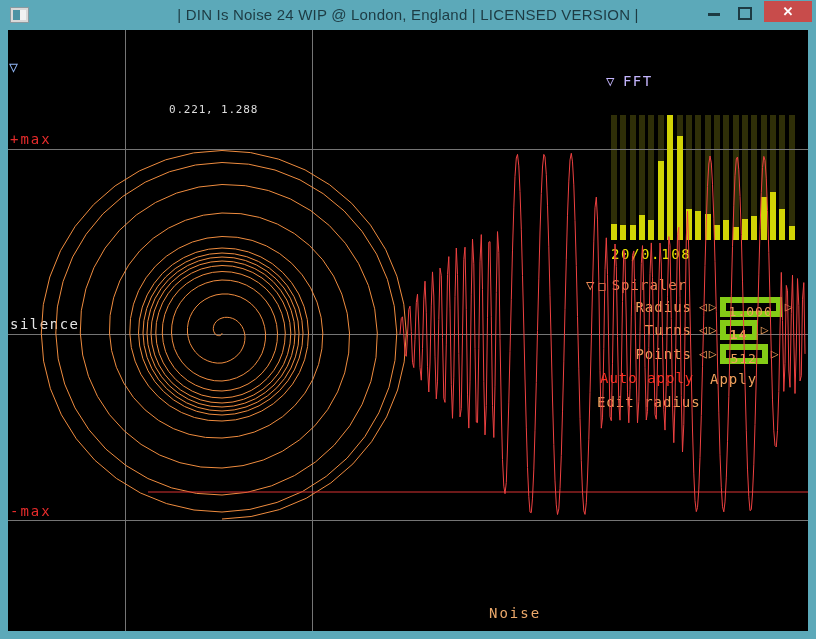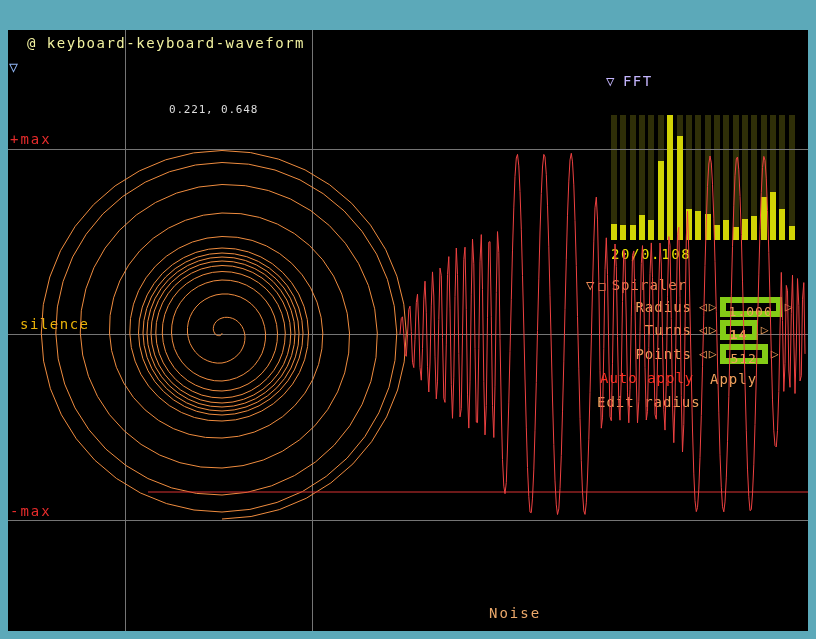--- a/index.html
+++ b/index.html
@@ -27,21 +27,21 @@
   .canvas{ position:absolute; left:8px; top:30px; width:800px; height:601px; background:#000; overflow:hidden; }
   .gridline{ position:absolute; background:#757575; z-index:1; }
   .gv{ width:1px; height:601px; top:0; }
   .gh{ height:1px; width:800px; left:0; }
 
   .txt{ position:absolute; white-space:pre; z-index:3; }
   .patch-label{ left:19px; top:5px; color:#f2f2a0; font-size:14px; letter-spacing:1.5px; }
   .menu-tri{ left:1px; top:28px; color:#8fb4f2; font-size:15px; }
   .coords{ left:161px; top:73px; color:#dedede; font-size:11px; letter-spacing:0.8px; }
   .lbl-pmax{ left:2px; top:101px; color:#e72c2c; font-size:14px; letter-spacing:2px; }
-  .lbl-silence{ left:12px; top:286px; color:#eab308; font-size:14px; letter-spacing:1.5px; }
+  .lbl-silence{ left:2px; top:286px; color:#e5e5e5; font-size:14px; letter-spacing:1.5px; }
   .lbl-nmax{ left:2px; top:473px; color:#e72c2c; font-size:14px; letter-spacing:2px; }
   .lbl-menu{ left:481px; top:575px; color:#eba86a; font-size:14px; letter-spacing:2px; }
 
   
   .fft-title{ left:598px; top:43px; color:#c4b5fd; font-size:14px; letter-spacing:1.5px; z-index:3; }
   .fft-title .tri{ margin-right:7px; }
   .fft-readout{ left:603px; top:216px; color:#e9e600; font-size:14px; letter-spacing:1.6px; z-index:3; }
   .fft-layer{ position:absolute; left:603px; top:85px; width:184px; height:125px;
               display:flex; justify-content:space-between; align-items:flex-end; }
   .fft-dim{ z-index:0; } .fft-bright{ z-index:2; }
@@ -61,20 +61,35 @@
   .sp-apply{ left:702px; top:341px; color:#f0a05c; font-size:14px; letter-spacing:1px; z-index:3; cursor:pointer; }
   .sp-edit{ left:589px; top:364px; color:#f0a05c; font-size:14px; letter-spacing:1px; z-index:3; cursor:pointer; }
 
   svg.overlay{ position:absolute; left:0; top:0; z-index:5; pointer-events:none; }
 </style>
 </head>
 <body>
 
 <div class="window">
 
+  <div class="titlebar">
+    <div class="app-icon">
+        <div class="app-icon-inner"></div>
+      </div>
+    <div class="title">| DIN Is Noise 24 WIP @ London, England | LICENSED VERSION |</div>
+    <div class="win-controls">
+      <div class="btn-min">
+          <span class="glyph-min"></span>
+        </div>
+      <div class="btn-max">
+          <span class="glyph-max"></span>
+        </div>
+      <div class="btn-close"><span>✕</span></div>
+    </div>
+  </div>
 
   <div class="canvas">
 
     <div class="gridline gv" style="left:117px"></div>
     <div class="gridline gv" style="left:304px"></div>
     <div class="gridline gh" style="top:119px"></div>
     <div class="gridline gh" style="top:304px"></div>
     <div class="gridline gh" style="top:490px"></div>
 
     <div class="fft-layer fft-dim" id="fft-dim">
@@ -115,23 +130,22 @@
         <div class="bar" style="height: 20px; background: rgb(210, 212, 5);"></div>
         <div class="bar" style="height: 13px; background: rgb(210, 212, 5);"></div>
         <div class="bar" style="height: 21px; background: rgb(210, 212, 5);"></div>
         <div class="bar" style="height: 24px; background: rgb(210, 212, 5);"></div>
         <div class="bar" style="height: 43px; background: rgb(210, 212, 5);"></div>
         <div class="bar" style="height: 48px; background: rgb(210, 212, 5);"></div>
         <div class="bar" style="height: 31px; background: rgb(210, 212, 5);"></div>
         <div class="bar" style="height: 14px; background: rgb(210, 212, 5);"></div>
       </div>
 
-    <div class="txt patch-label">@ keyboard-keyboard-waveform</div>
     <div class="txt menu-tri">▽</div>
-    <div class="txt coords">0.221, 0.648</div>
+    <div class="txt coords">0.221, 1.288</div>
     <div class="txt lbl-pmax">+max</div>
     <div class="txt lbl-silence">silence</div>
     <div class="txt lbl-nmax">-max</div>
     <div class="txt lbl-menu">Noise</div>
 
     <div class="txt fft-title"><span class="tri">▽</span><span>FFT</span></div>
     <div class="txt fft-readout">20/0.108</div>
 
     <div class="txt sp-title"><span>▽</span><span class="sq">□</span><span>Spiraler</span></div>
 

